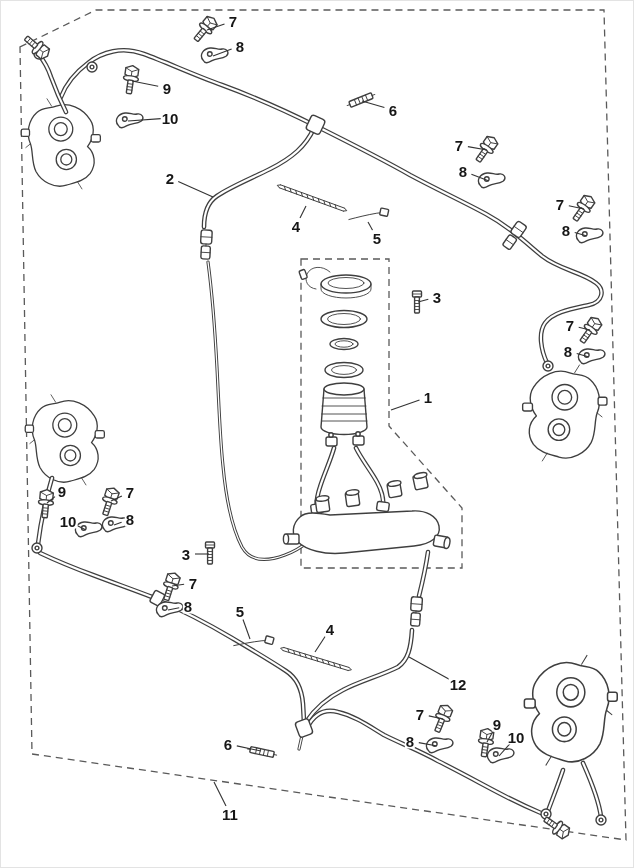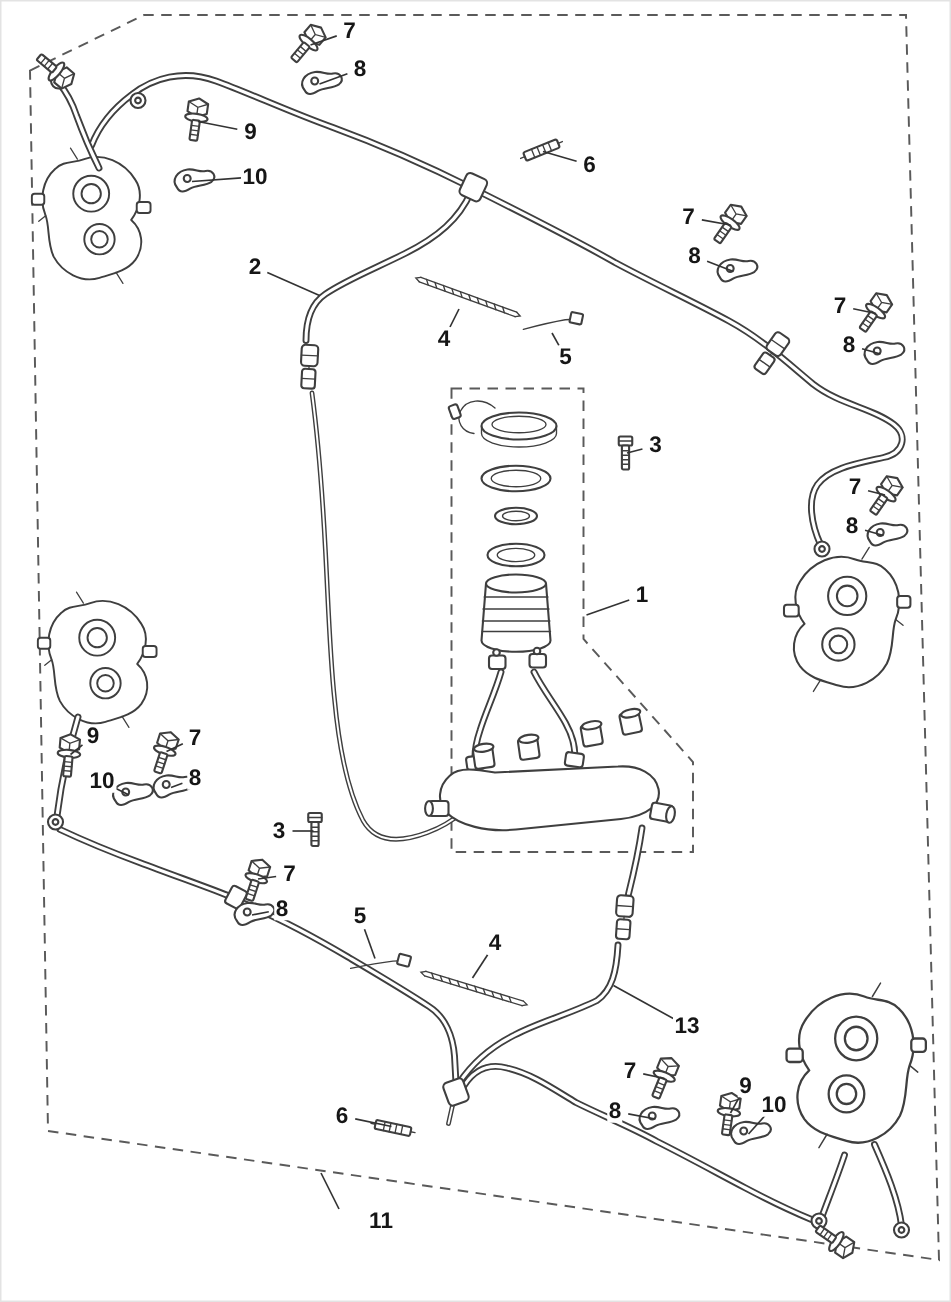--- a/index.html
+++ b/index.html
@@ -282,21 +282,21 @@
       <div class="callout" style="left: 428px; top: 397px;">1</div>
       <div class="callout" style="left: 62px; top: 491px;">9</div>
       <div class="callout" style="left: 130px; top: 492px;">7</div>
       <div class="callout" style="left: 68px; top: 521px;">10</div>
       <div class="callout" style="left: 130px; top: 519px;">8</div>
       <div class="callout" style="left: 186px; top: 554px;">3</div>
       <div class="callout" style="left: 193px; top: 583px;">7</div>
       <div class="callout" style="left: 188px; top: 606px;">8</div>
       <div class="callout" style="left: 240px; top: 611px;">5</div>
       <div class="callout" style="left: 330px; top: 629px;">4</div>
-      <div class="callout" style="left: 458px; top: 684px;">13</div>
+      <div class="callout" style="left: 458px; top: 684px;">12</div>
       <div class="callout" style="left: 420px; top: 714px;">7</div>
       <div class="callout" style="left: 410px; top: 741px;">8</div>
       <div class="callout" style="left: 497px; top: 724px;">9</div>
       <div class="callout" style="left: 516px; top: 737px;">10</div>
       <div class="callout" style="left: 228px; top: 744px;">6</div>
-      <div class="callout" style="left: 230px; top: 814px; margin-left: 24px;">11</div>
+      <div class="callout" style="left: 230px; top: 814px;">11</div>
     </div>
 </div>
 
 </body></html>

